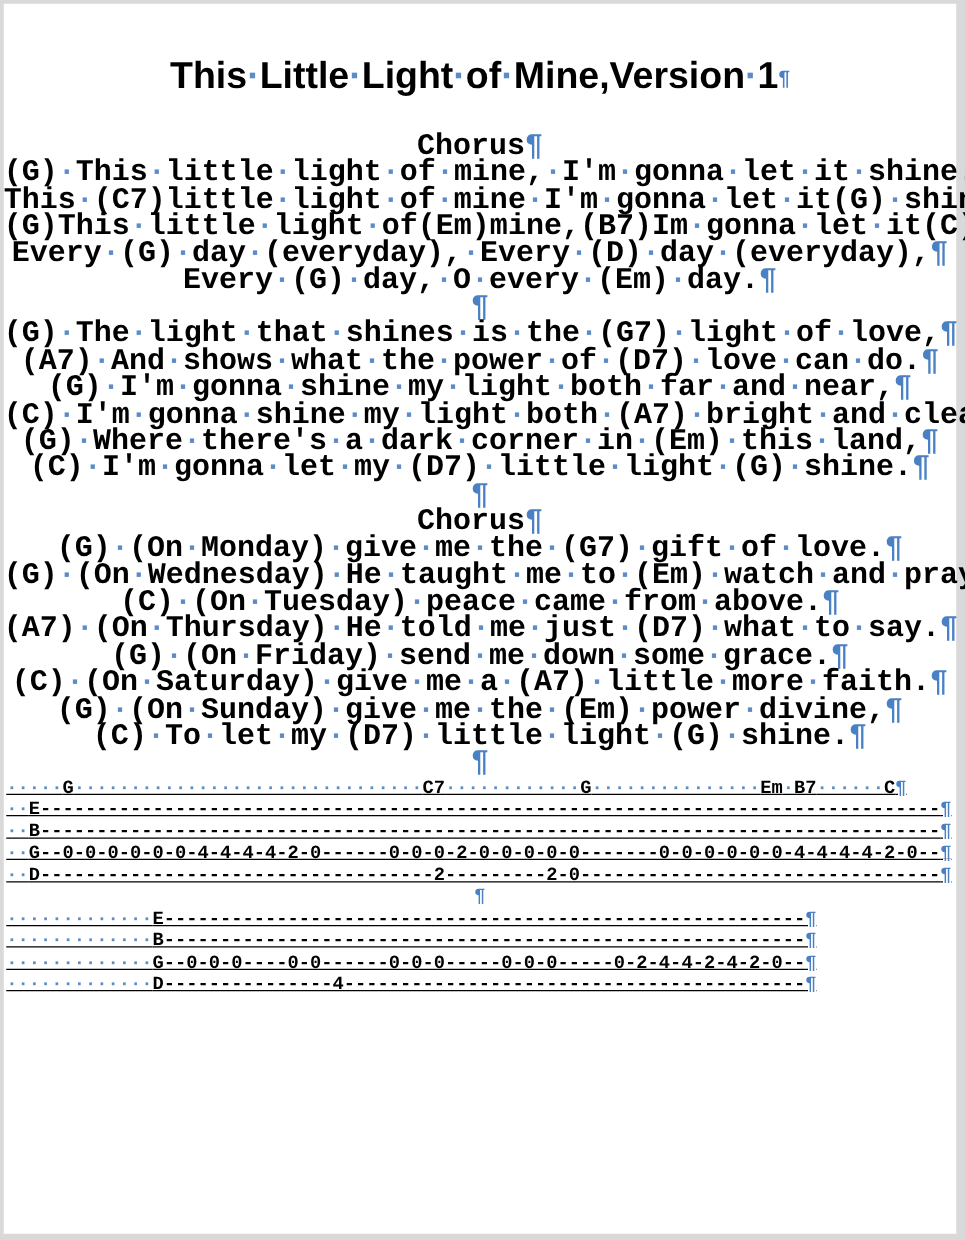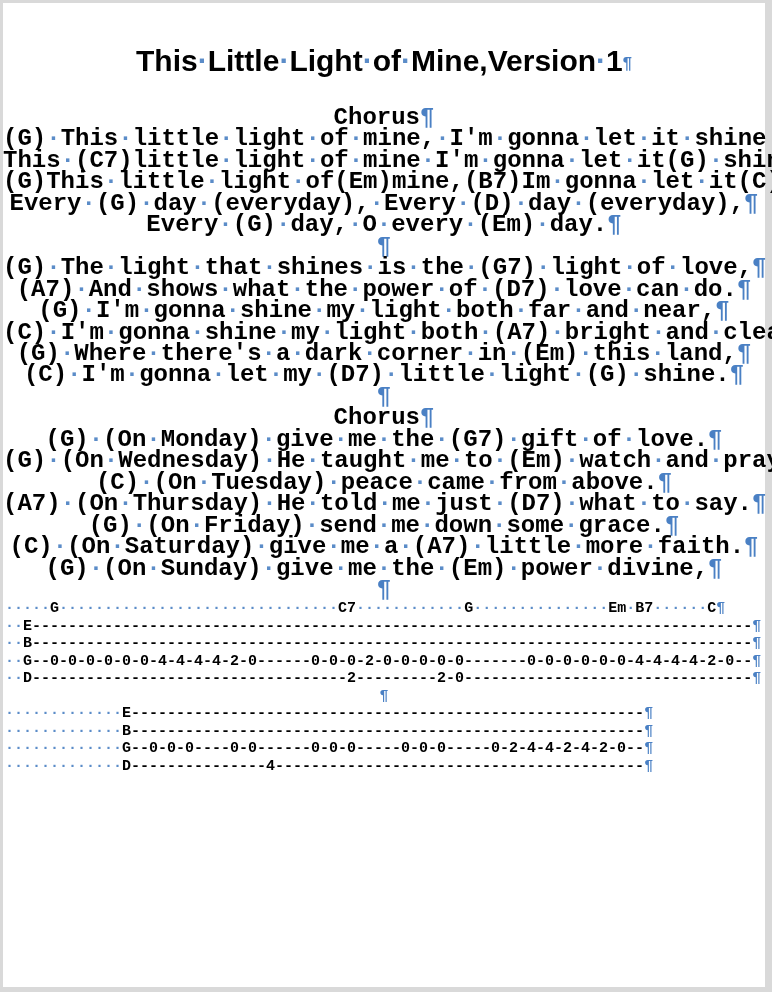--- a/index.html
+++ b/index.html
@@ -32,20 +32,21 @@
     font-weight:bold;
     font-size:24px;
     line-height:21.45px;
     color:#000;
     text-align:center;
     white-space:pre;
   }
   .tab-block {
     text-align:left;
     padding-left:2px;
+    text-decoration:underline;
   }
   .tab-block .line {
     font-size:15px;
     line-height:17.5px;
     text-align:left;
   }
   .tab-block + .section .line.blank-line {
     font-size:15px;
     line-height:17.5px;
   }
@@ -86,20 +87,21 @@
         <div class="line">Chorus<span class="pil">¶</span></div>
       </div>
       <div class="section">
         <div class="line">(G)<span class="mk">·</span>(On<span class="mk">·</span>Monday)<span class="mk">·</span>give<span class="mk">·</span>me<span class="mk">·</span>the<span class="mk">·</span>(G7)<span class="mk">·</span>gift<span class="mk">·</span>of<span class="mk">·</span>love.<span class="pil">¶</span></div>
         <div class="line">(G)<span class="mk">·</span>(On<span class="mk">·</span>Wednesday)<span class="mk">·</span>He<span class="mk">·</span>taught<span class="mk">·</span>me<span class="mk">·</span>to<span class="mk">·</span>(Em)<span class="mk">·</span>watch<span class="mk">·</span>and<span class="mk">·</span>pray.<span class="pil">¶</span></div>
         <div class="line">(C)<span class="mk">·</span>(On<span class="mk">·</span>Tuesday)<span class="mk">·</span>peace<span class="mk">·</span>came<span class="mk">·</span>from<span class="mk">·</span>above.<span class="pil">¶</span></div>
         <div class="line">(A7)<span class="mk">·</span>(On<span class="mk">·</span>Thursday)<span class="mk">·</span>He<span class="mk">·</span>told<span class="mk">·</span>me<span class="mk">·</span>just<span class="mk">·</span>(D7)<span class="mk">·</span>what<span class="mk">·</span>to<span class="mk">·</span>say.<span class="pil">¶</span></div>
         <div class="line">(G)<span class="mk">·</span>(On<span class="mk">·</span>Friday)<span class="mk">·</span>send<span class="mk">·</span>me<span class="mk">·</span>down<span class="mk">·</span>some<span class="mk">·</span>grace.<span class="pil">¶</span></div>
         <div class="line">(C)<span class="mk">·</span>(On<span class="mk">·</span>Saturday)<span class="mk">·</span>give<span class="mk">·</span>me<span class="mk">·</span>a<span class="mk">·</span>(A7)<span class="mk">·</span>little<span class="mk">·</span>more<span class="mk">·</span>faith.<span class="pil">¶</span></div>
         <div class="line">(G)<span class="mk">·</span>(On<span class="mk">·</span>Sunday)<span class="mk">·</span>give<span class="mk">·</span>me<span class="mk">·</span>the<span class="mk">·</span>(Em)<span class="mk">·</span>power<span class="mk">·</span>divine,<span class="pil">¶</span></div>
+        <div class="line">(C)<span class="mk">·</span>To<span class="mk">·</span>let<span class="mk">·</span>my<span class="mk">·</span>(D7)<span class="mk">·</span>little<span class="mk">·</span>light<span class="mk">·</span>(G)<span class="mk">·</span>shine.<span class="pil">¶</span></div>
       </div>
       <div class="section">
         <div class="line blank-line"><span class="pil">¶</span></div>
       </div>
       <div class="tab-block section">
         <div class="line"><span class="mk">·····</span>G<span class="mk">·······························</span>C7<span class="mk">············</span>G<span class="mk">···············</span>Em<span class="mk">·</span>B7<span class="mk">······</span>C<span class="pil">¶</span></div>
         <div class="line"><span class="mk">··</span>E--------------------------------------------------------------------------------<span class="pil">¶</span></div>
         <div class="line"><span class="mk">··</span>B--------------------------------------------------------------------------------<span class="pil">¶</span></div>
         <div class="line"><span class="mk">··</span>G--0-0-0-0-0-0-4-4-4-4-2-0------0-0-0-2-0-0-0-0-0-------0-0-0-0-0-0-4-4-4-4-2-0--<span class="pil">¶</span></div>
         <div class="line"><span class="mk">··</span>D-----------------------------------2---------2-0--------------------------------<span class="pil">¶</span></div>

